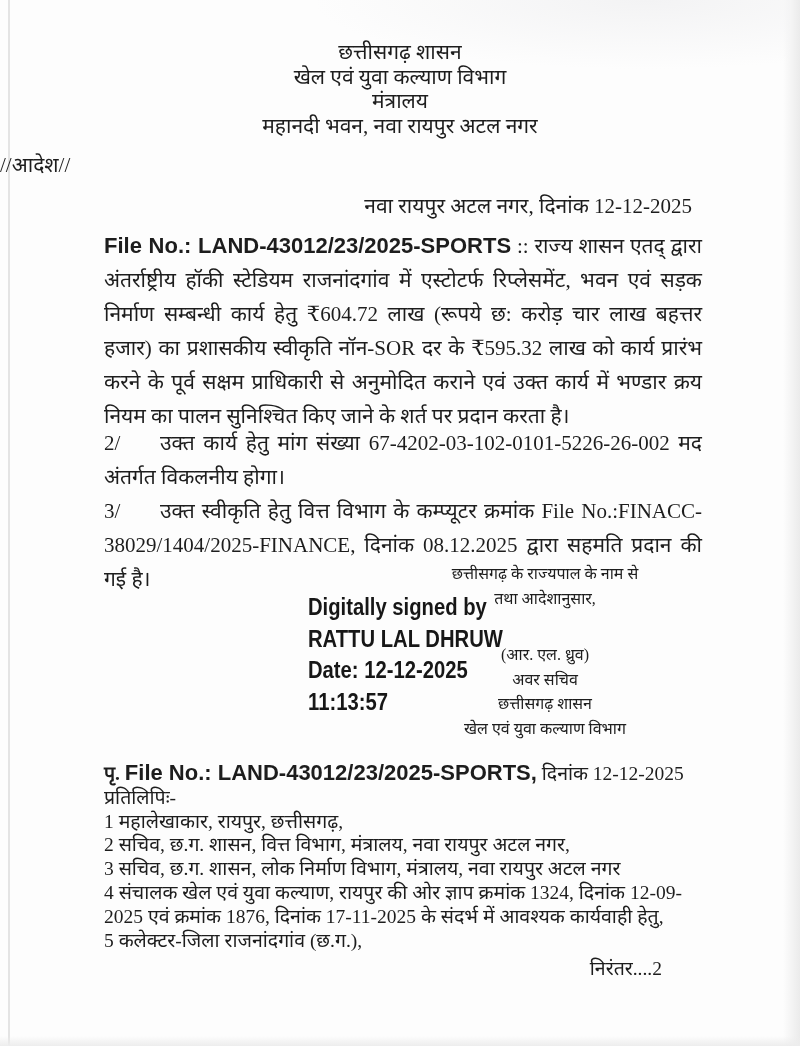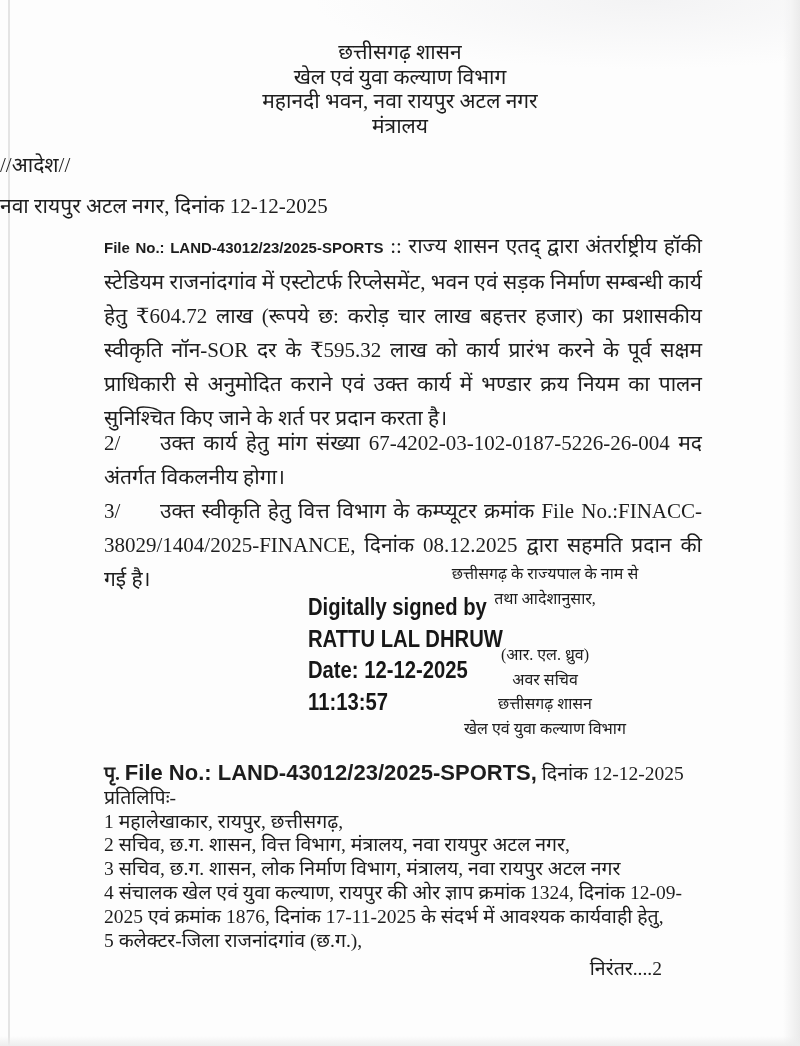--- a/index.html
+++ b/index.html
@@ -14,28 +14,28 @@
   .edge-right-strip { position:absolute; right:0; top:0; width:17px; height:100%;
     background:linear-gradient(to right, rgba(253,253,253,0), #ebebeb); }
   .edge-bottom-strip { position:absolute; left:0; bottom:0; width:100%; height:10px;
     background:linear-gradient(to bottom, rgba(253,253,253,0), #ededed); }
   .edge-top-wash { position:absolute; right:10px; top:0; width:480px; height:70px;
     background:radial-gradient(ellipse at 70% 0%, #f3f3f4 0%, rgba(253,253,253,0) 70%); }
 
   .letterhead { position:absolute; top:40px; left:0; width:800px; text-align:center;
     font-size:21px; line-height:24.5px; }
   .order-title { position:absolute; top:150px; left:0; width:800px; text-align:left; font-size:21px; }
-  .place-date  { position:absolute; top:191px; left:0; width:692px; text-align:left; font-size:21px; }
+  .place-date  { position:absolute; top:191px; left:0; width:692px; text-align:right; font-size:21px; }
 
   .para { position:absolute; left:104px; width:598px; text-align:justify;
     font-size:21px; line-height:34px; }
   .para-1 { top:229px; }
   .para-2 { top:426px; }
   .para-3 { top:494px; }
-  .bold-sans { font-family:"Liberation Sans","DejaVu Sans",sans-serif; font-weight:700; font-size:15px; }
+  .bold-sans { font-family:"Liberation Sans","DejaVu Sans",sans-serif; font-weight:700; font-size:22px; }
   .pnum { display:inline-block; width:56px; }
 
   .digital-sig { position:absolute; left:308px; top:592px;
     font-family:"Liberation Sans","DejaVu Sans",sans-serif;
     font-weight:600; font-size:23px; line-height:31.5px; color:#171717;
     transform:scaleX(0.88); transform-origin:left top; white-space:nowrap; }
 
   .authority { position:absolute; left:392px; top:562px; width:306px;
     text-align:center; font-size:16px; line-height:24.5px; }
   .authority .gap { height:32px; }
@@ -52,31 +52,31 @@
 <div class="page">
 
   <div class="edge-left-line"></div>
   <div class="edge-right-strip"></div>
   <div class="edge-bottom-strip"></div>
   <div class="edge-top-wash"></div>
 
   <div class="letterhead">
     <div>छत्तीसगढ़ शासन</div>
     <div>खेल एवं युवा कल्याण विभाग</div>
+    <div>मंत्रालय</div>
     <div>महानदी भवन, नवा रायपुर अटल नगर</div>
-    <div>मंत्रालय</div>
   </div>
 
   <div class="order-title">//आदेश//</div>
 
   <div class="place-date">नवा रायपुर अटल नगर, दिनांक 12-12-2025</div>
 
   <div class="para para-1"><span class="bold-sans">File No.:  LAND-43012/23/2025-SPORTS</span><span> :: </span><span>राज्य शासन एतद् द्वारा अंतर्राष्ट्रीय हॉकी स्टेडियम राजनांदगांव में एस्टोटर्फ रिप्लेसमेंट, भवन एवं सड़क निर्माण सम्बन्धी कार्य हेतु ₹604.72 लाख (रूपये छ: करोड़ चार लाख बहत्तर हजार) का  प्रशासकीय स्वीकृति नॉन-SOR दर के ₹595.32 लाख को कार्य प्रारंभ करने के पूर्व सक्षम प्राधिकारी से अनुमोदित कराने एवं उक्त कार्य में भण्डार क्रय नियम का पालन सुनिश्चित किए जाने के शर्त पर प्रदान करता है।</span></div>
 
-  <div class="para para-2"><span class="pnum">2/</span><span>उक्त कार्य हेतु मांग संख्या 67-4202-03-102-0187-5226-26-004 मद अंतर्गत विकलनीय होगा।</span></div>
+  <div class="para para-2"><span class="pnum">2/</span><span>उक्त कार्य हेतु मांग संख्या 67-4202-03-102-0101-5226-26-002 मद अंतर्गत विकलनीय होगा।</span></div>
 
   <div class="para para-3"><span class="pnum">3/</span><span>उक्त स्वीकृति हेतु वित्त विभाग के कम्प्यूटर क्रमांक File No.:FINACC-38029/1404/2025-FINANCE, दिनांक 08.12.2025 द्वारा सहमति प्रदान की गई है।</span></div>
 
   <div class="digital-sig">
     <div>Digitally signed by</div>
     <div>RATTU LAL DHRUW</div>
     <div>Date: 12-12-2025</div>
     <div>11:13:57</div>
   </div>
 

